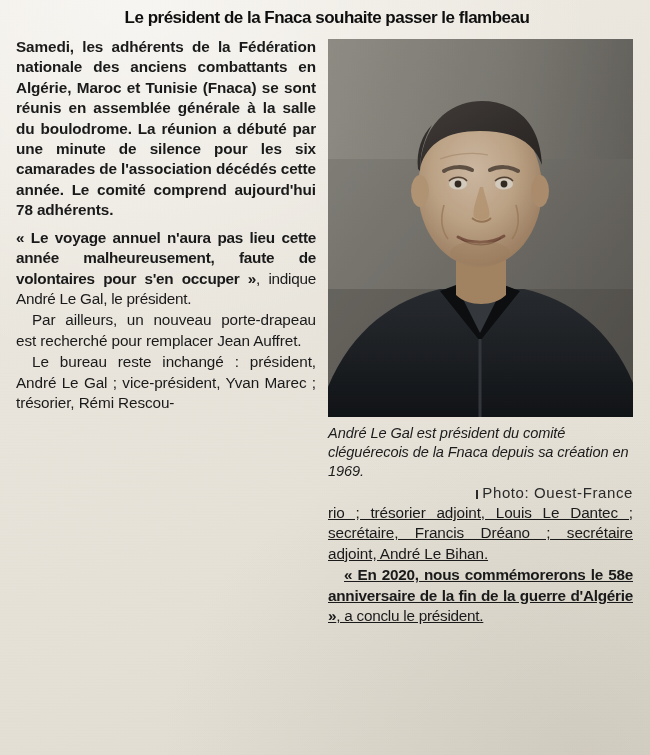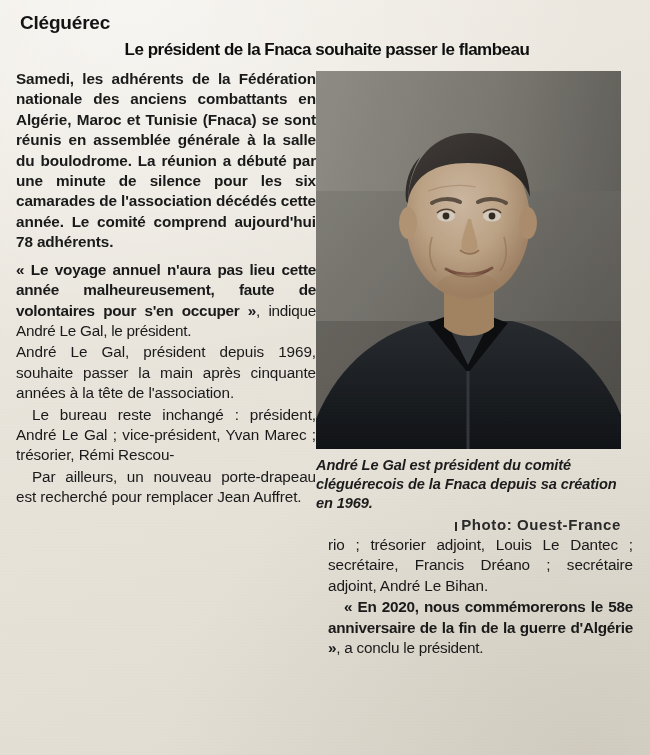--- a/index.html
+++ b/index.html
@@ -54,20 +54,21 @@
     line-height: 1.12;
     color: #0f0f0f;
     margin: 0 0 10px 2px;
     text-align: center;
   }
 
   
   .top {
     display: flex;
     align-items: flex-start;
+    gap: 12px;
   }
   .col-left {
     width: 300px;
     flex: 0 0 300px;
   }
   .col-right {
     width: 305px;
     flex: 0 0 305px;
     padding-top: 2px;
   }
@@ -87,21 +88,20 @@
     font-weight: bold;
     letter-spacing: -0.25px;
   }
   .lead-caps {
     font-weight: bold;
   }
 
   
   .photo-wrap {
     width: 305px;
-    font-weight: bold;
   }
   .photo {
     position: relative;
     width: 305px;
     height: 378px;
     overflow: hidden;
     background: #7c7a74;
   }
   .photo svg { display: block; }
   .caption {
@@ -128,43 +128,41 @@
     margin-right: 4px;
   }
 
   
   .bottom {
     display: flex;
     gap: 12px;
     margin-top: 2px;
   }
   .bottom .col { width: 300px; flex: 0 0 300px; }
-  .bottom .col.right { width: 305px; flex: 0 0 305px; }
+  .bottom .col.right { width: 305px; flex: 0 0 305px; text-decoration: underline; }
 
   .spacer-6 { height: 6px; }
 </style>
 </head>
 <body>
 
 <div class="paper"></div>
 
 <div class="page">
 
-  <div class="kicker">Cléguérec</div>
   <div class="headline">Le président de la Fnaca souhaite passer le flambeau</div>
 
   <div class="top">
 
     <div class="col-left">
       <p class="p"><span class="lead-caps">Samedi, les adhérents de la Fédération nationale des anciens combattants en Algérie, Maroc et Tunisie (Fnaca) se sont réunis en assemblée générale à la salle du boulodrome. La réunion a débuté par une minute de silence pour les six camarades de l'association décédés cette année. Le comité comprend aujourd'hui 78 adhérents.</span></p>
       <div class="spacer-6"></div>
       <p class="p bold"><span>« Le voyage annuel n'aura pas lieu cette année malheureusement, faute de volontaires pour s'en occuper »</span><span class="attrib" style="font-weight:normal">, indique André Le Gal, le président.</span></p>
-      <p class="p">André Le Gal, président depuis 1969, souhaite passer la main après cinquante années à la tête de l'association.</p>
+      <p class="p indent">Par ailleurs, un nouveau porte-drapeau est recherché pour remplacer Jean Auffret.</p>
       <p class="p indent">Le bureau reste inchangé : président, André Le Gal ; vice-président, Yvan Marec ; trésorier, Rémi Rescou-</p>
-      <p class="p indent">Par ailleurs, un nouveau porte-drapeau est recherché pour remplacer Jean Auffret.</p>
     </div>
 
     <div class="col-right">
       <div class="photo-wrap">
         <div class="photo">
           <svg width="305" height="378" viewBox="0 0 305 378">
             <defs>
               <linearGradient id="bgGrad" x1="0" y1="0" x2="1" y2="1">
                 <stop offset="0%" stop-color="#9a978f"></stop>
                 <stop offset="45%" stop-color="#827f78"></stop>

